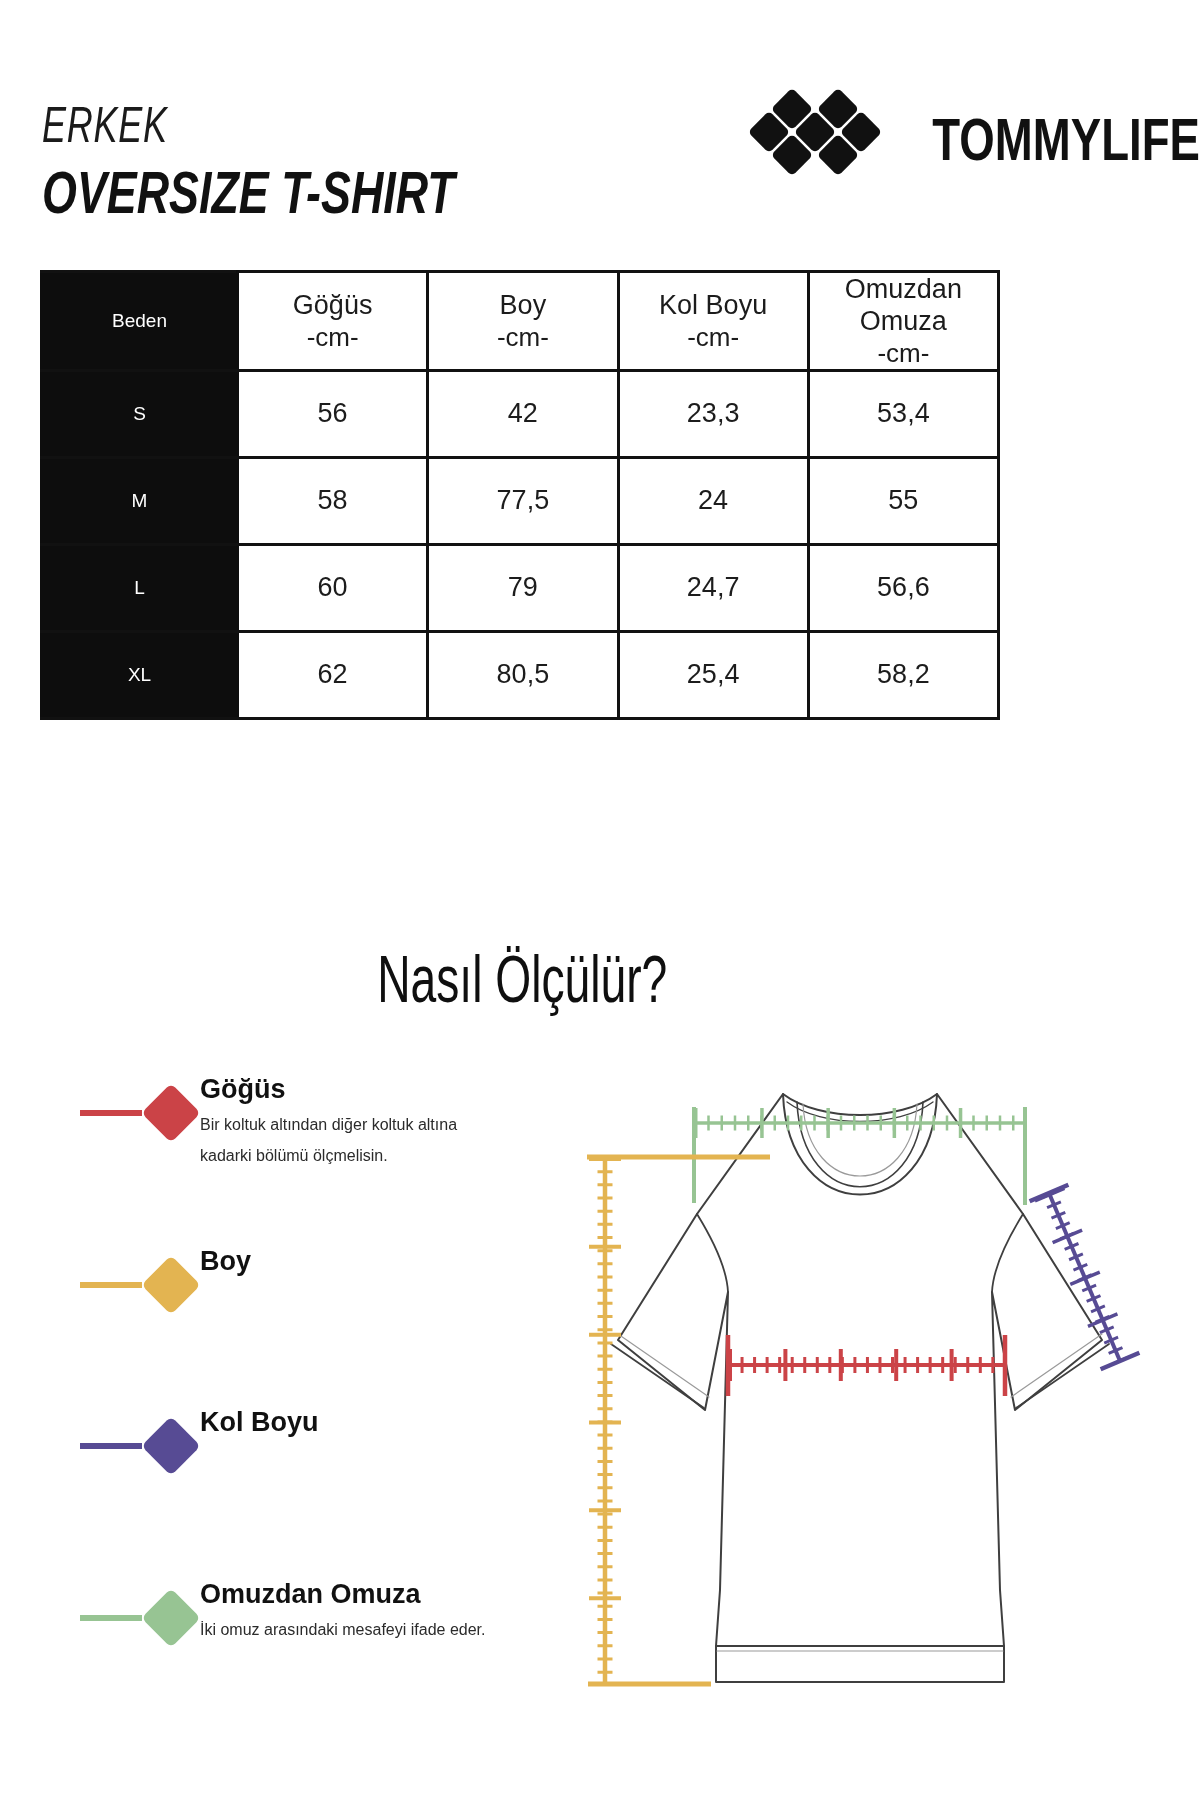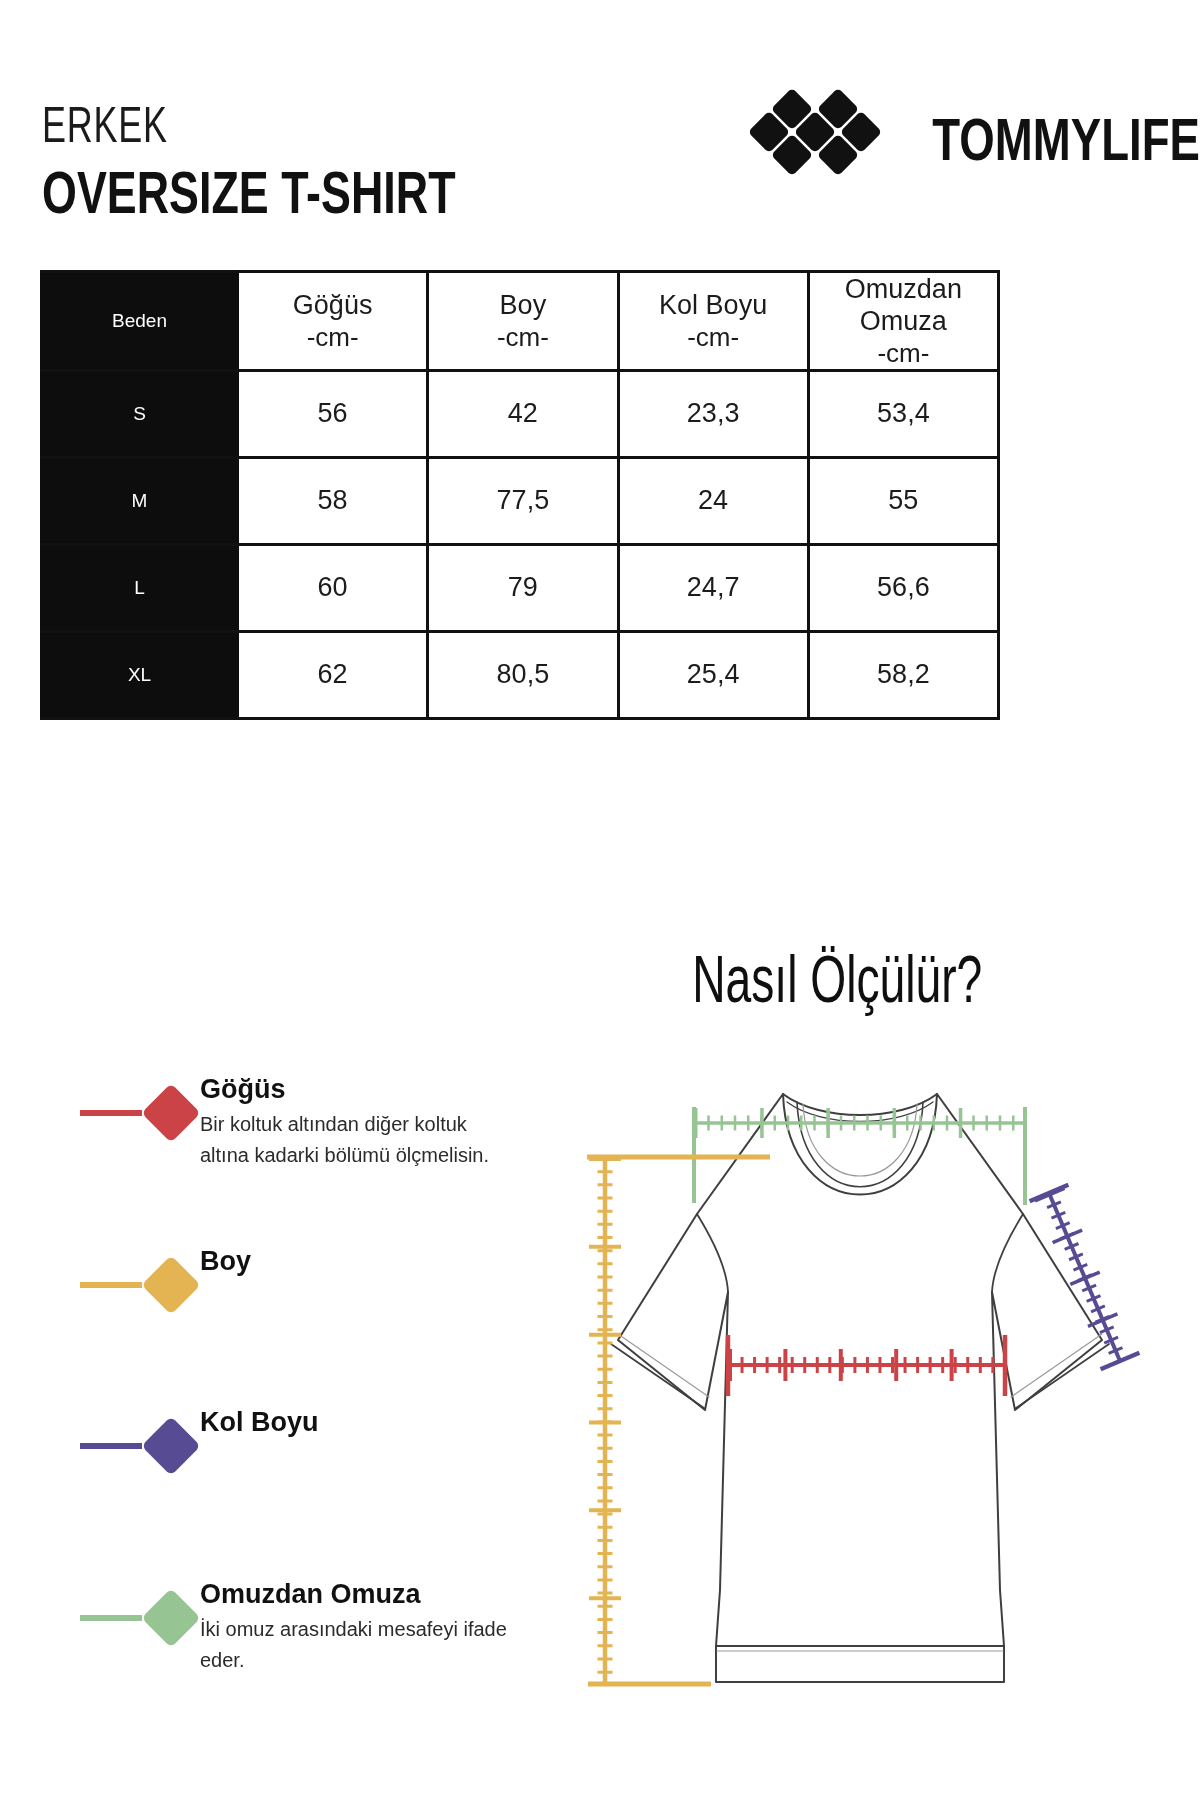--- a/index.html
+++ b/index.html
@@ -1,20 +1,20 @@
 <!DOCTYPE html>
 <html><head>
 <meta charset="utf-8">
 <style>
   html,body{margin:0;padding:0;background:#fff;}
   .page{position:relative;width:1200px;height:1800px;background:#fff;overflow:hidden;
         font-family:"Liberation Sans", sans-serif;color:#141414;}
 
   
-  .hdr-left{position:absolute;left:42px;top:100px;}
+  .hdr-left{position:absolute;left:42px;top:100px;font-style:italic;}
   .erkek{font-size:50px;font-weight:400;letter-spacing:1px;display:inline-block;
          transform:scaleX(.72);transform-origin:left;line-height:1;color:#1b1b1b;}
   .product{font-size:59px;font-weight:800;letter-spacing:0;display:inline-block;
          transform:scaleX(.76);transform-origin:left;line-height:1;margin-top:14px;color:#111;}
 
   .hdr-right{position:absolute;left:740px;top:84px;width:270px;display:flex;
              flex-direction:row;align-items:center;}
   .brand{font-size:60px;font-weight:800;display:inline-block;transform:scaleX(.76);
          transform-origin:center;line-height:1;margin-top:12px;color:#111;}
 
@@ -24,29 +24,29 @@
   .size-table td{border:3px solid #111;text-align:center;vertical-align:middle;
                  font-size:27px;color:#1c1c1c;background:#fff;padding:0 6px;}
   .size-table tr.hd td{height:86px;line-height:1.2;}
   .size-table tr.bd td{height:84px;}
   .size-table td.black{background:#0d0d0d;color:#fff;border-color:#0d0d0d;
                        border-top-color:#111;border-bottom-color:#111;font-size:19px;}
   .size-table col.c0{width:196px;}
   .size-table .unit{font-size:26px;}
 
   
-  .m-title{position:absolute;left:0;top:946px;width:1044px;text-align:right;text-decoration:underline;}
+  .m-title{position:absolute;left:0;top:946px;width:1044px;text-align:center;text-decoration:underline;}
   .m-title span{font-size:66px;font-weight:500;display:inline-block;transform:scaleX(.70);
                 transform-origin:center;line-height:1;color:#0f0f0f;}
 
   .m-item{position:absolute;left:78px;width:430px;display:flex;align-items:flex-start;}
   .m-marker{flex:0 0 122px;margin-top:6px;}
   .m-text{width:308px;}
   .m-name{font-size:27px;font-weight:700;line-height:34px;color:#111;}
-  .m-desc{font-size:20px;font-weight:400;line-height:31px;color:#2b2b2b;margin-top:3px;}
+  .m-desc{font-size:16px;font-weight:400;line-height:31px;color:#2b2b2b;margin-top:3px;}
 
   
   .diagram{position:absolute;left:500px;top:990px;}
 </style>
 </head>
 <body>
 
 <div class="page">
 
   <div class="hdr-left">

